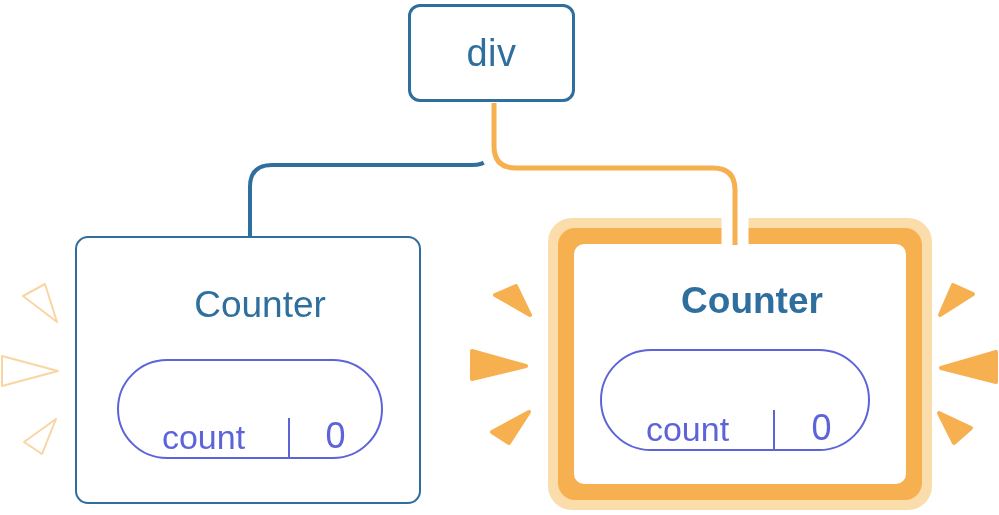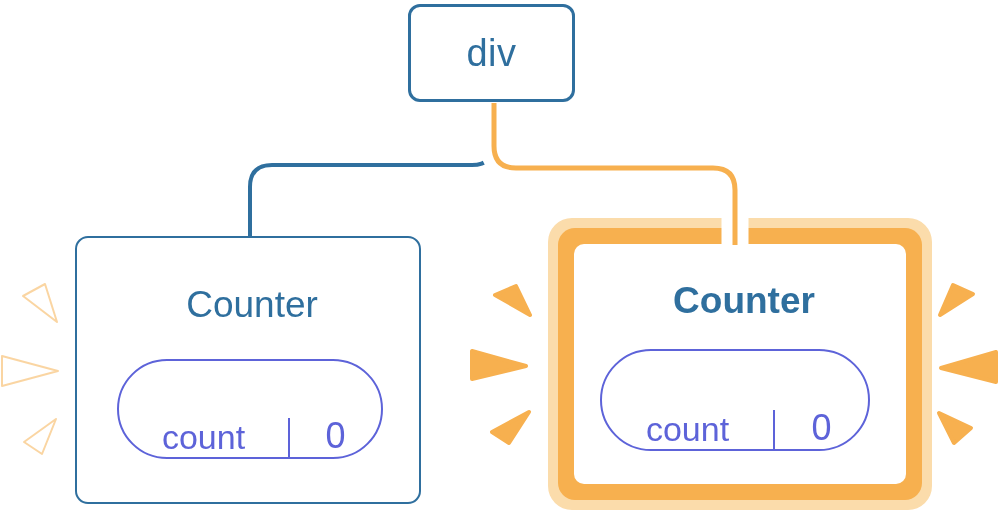--- a/index.html
+++ b/index.html
@@ -27,21 +27,21 @@
     color:var(--blue);font-size:38px;font-weight:500;letter-spacing:.5px;
   }
   
   .card-left{
     position:absolute;left:75px;top:236px;width:346px;height:268px;
     box-sizing:border-box;background:#fff;
     border:2.5px solid var(--blue);border-radius:13px;
     z-index:2;
   }
   .card-title{
-    position:absolute;left:4px;width:100%;text-align:center;
+    position:absolute;left:12px;width:100%;text-align:center;
     color:var(--blue);font-size:37px;line-height:37px;
   }
   .card-left .card-title{top:48px;font-weight:500;}
   
   .card-right-outer{
     position:absolute;left:548px;top:218px;width:384px;height:292px;
     background:var(--peach);border-radius:24px;z-index:2;
   }
   .card-right-mid{
     position:absolute;inset:10px;background:var(--orange);border-radius:17px;

